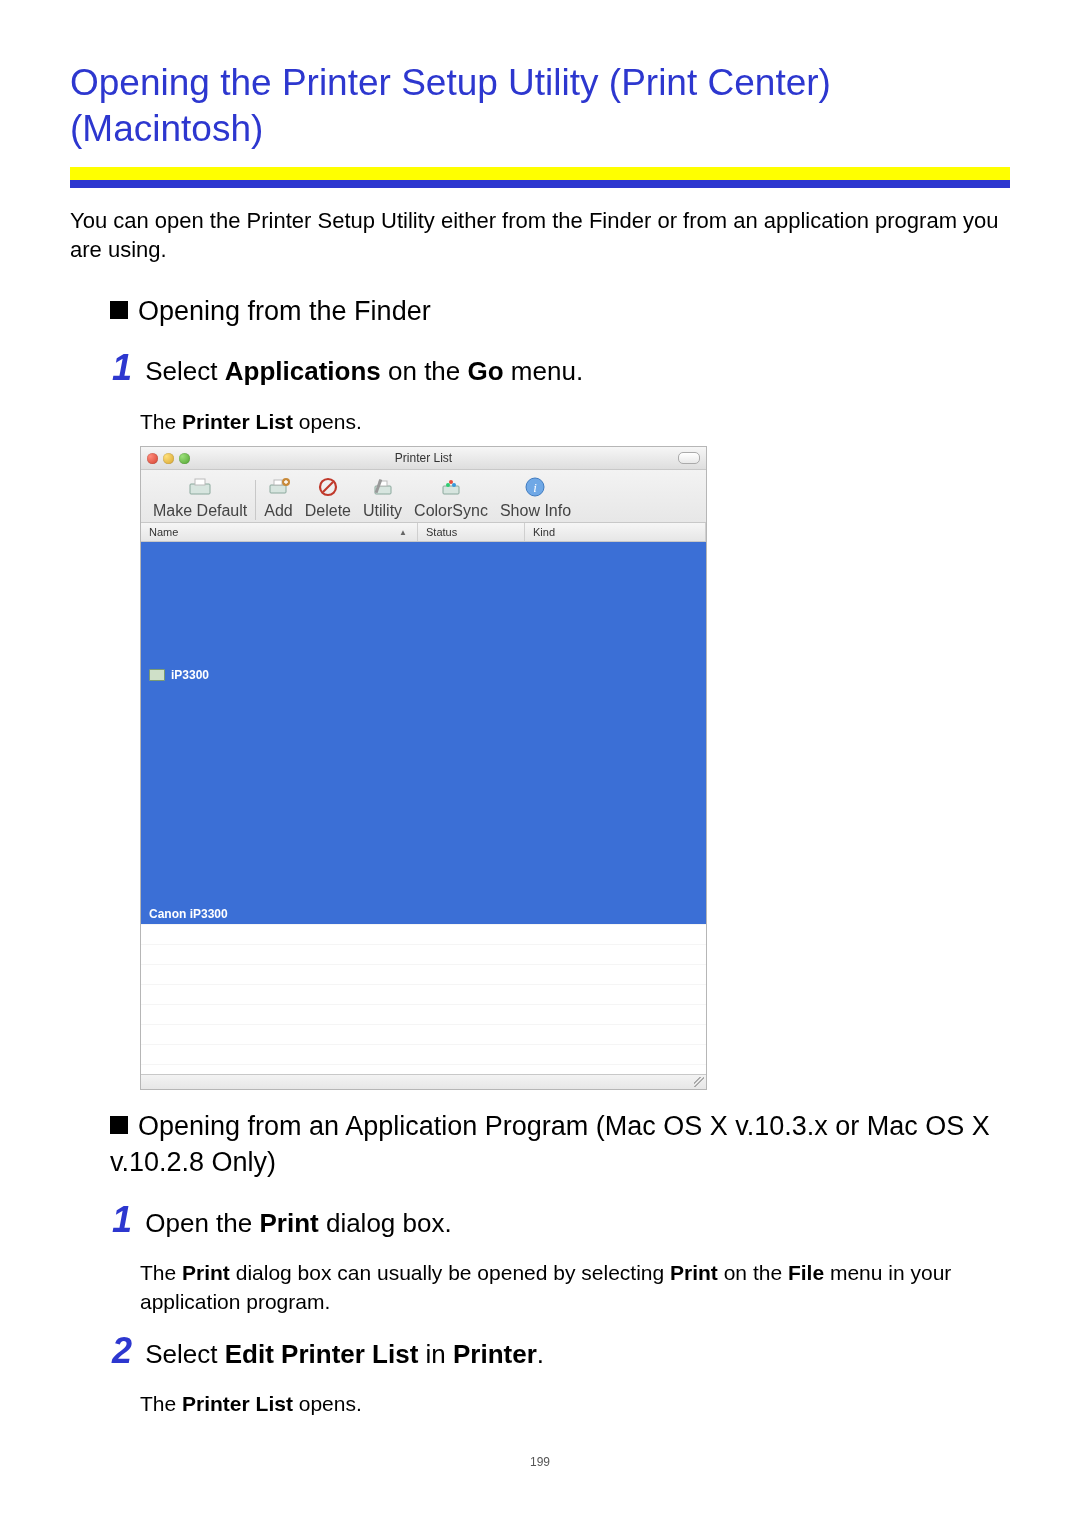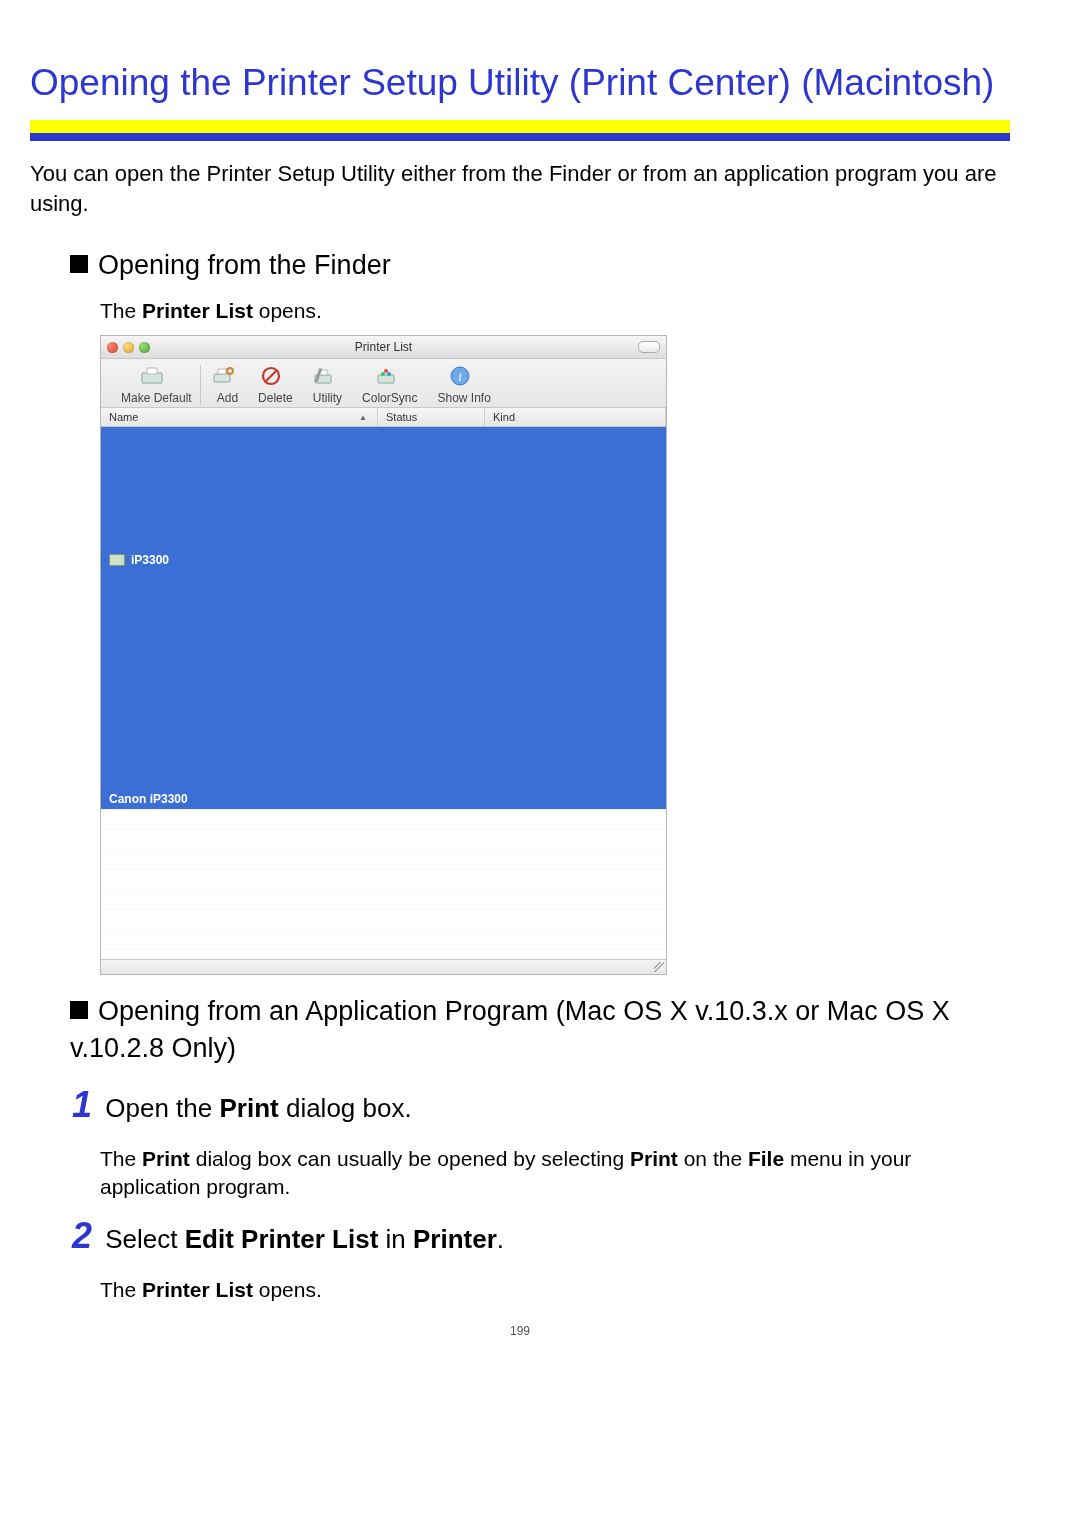--- a/index.html
+++ b/index.html
@@ -4,21 +4,21 @@
 <style>
   body {
     margin: 0;
     padding: 0;
     background: #fff;
     font-family: Arial, Helvetica, sans-serif;
     color: #000;
     width: 1080px;
   }
   .page {
-    padding: 60px 70px 40px 30px;
+    padding: 60px 70px 40px 70px;
   }
   .title {
     font-size: 37px;
     color: #2d37cf;
     font-weight: normal;
     line-height: 1.25;
     margin-bottom: 14px;
   }
   .rule-stack {
     margin-bottom: 18px;
@@ -136,25 +136,24 @@
     margin: 0 2px;
   }
   .tb-icon {
     height: 26px;
     display: flex;
     align-items: center;
     justify-content: center;
     color: #555;
   }
   .tb-label {
-    font-size: 12px;
+    font-size: 16px;
     color: #444;
     margin-top: 2px;
     white-space: nowrap;
-    margin-left: 8px;
   }
   .pw-header {
     display: flex;
     background: linear-gradient(#f6f6f6,#e6e6e6);
     border-bottom: 1px solid #c8c8c8;
     font-size: 11px;
     color: #333;
   }
   .pw-header .col {
     padding: 3px 8px;
@@ -208,41 +207,45 @@
     background:
       linear-gradient(135deg, transparent 4px, #aaa 4px, #aaa 5px, transparent 5px),
       linear-gradient(135deg, transparent 7px, #aaa 7px, #aaa 8px, transparent 8px);
   }
 
   
   .page-number {
     text-align: center;
     font-size: 12px;
     color: #555;
-    margin-top: 20px;
+    margin-top: 36px;
   }
 </style>
 </head>
 <body>
 
 <div class="page">
 
   <div class="title">Opening the Printer Setup Utility (Print Center) (Macintosh)</div>
 
   <div class="rule-stack">
     <div class="rule-yellow"></div>
     <div class="rule-blue"></div>
   </div>
 
   <div class="intro">You can open the Printer Setup Utility either from the Finder or from an application program you are using.</div>
 
   <div class="section-heading">
     <span class="black-square"></span><span>Opening from the Finder</span>
   </div>
 
+  <div class="step">
+    <span class="step-num">1</span>
+    <span>Select </span><b>Applications</b><span> on the </span><b>Go</b><span> menu.</span>
+  </div>
 
 
 
   <div class="sub">
     <span>The </span><b>Printer List</b><span> opens.</span>
   </div>
 
   <div class="printer-window">
     <div class="pw-titlebar">
       <div class="traffic">

